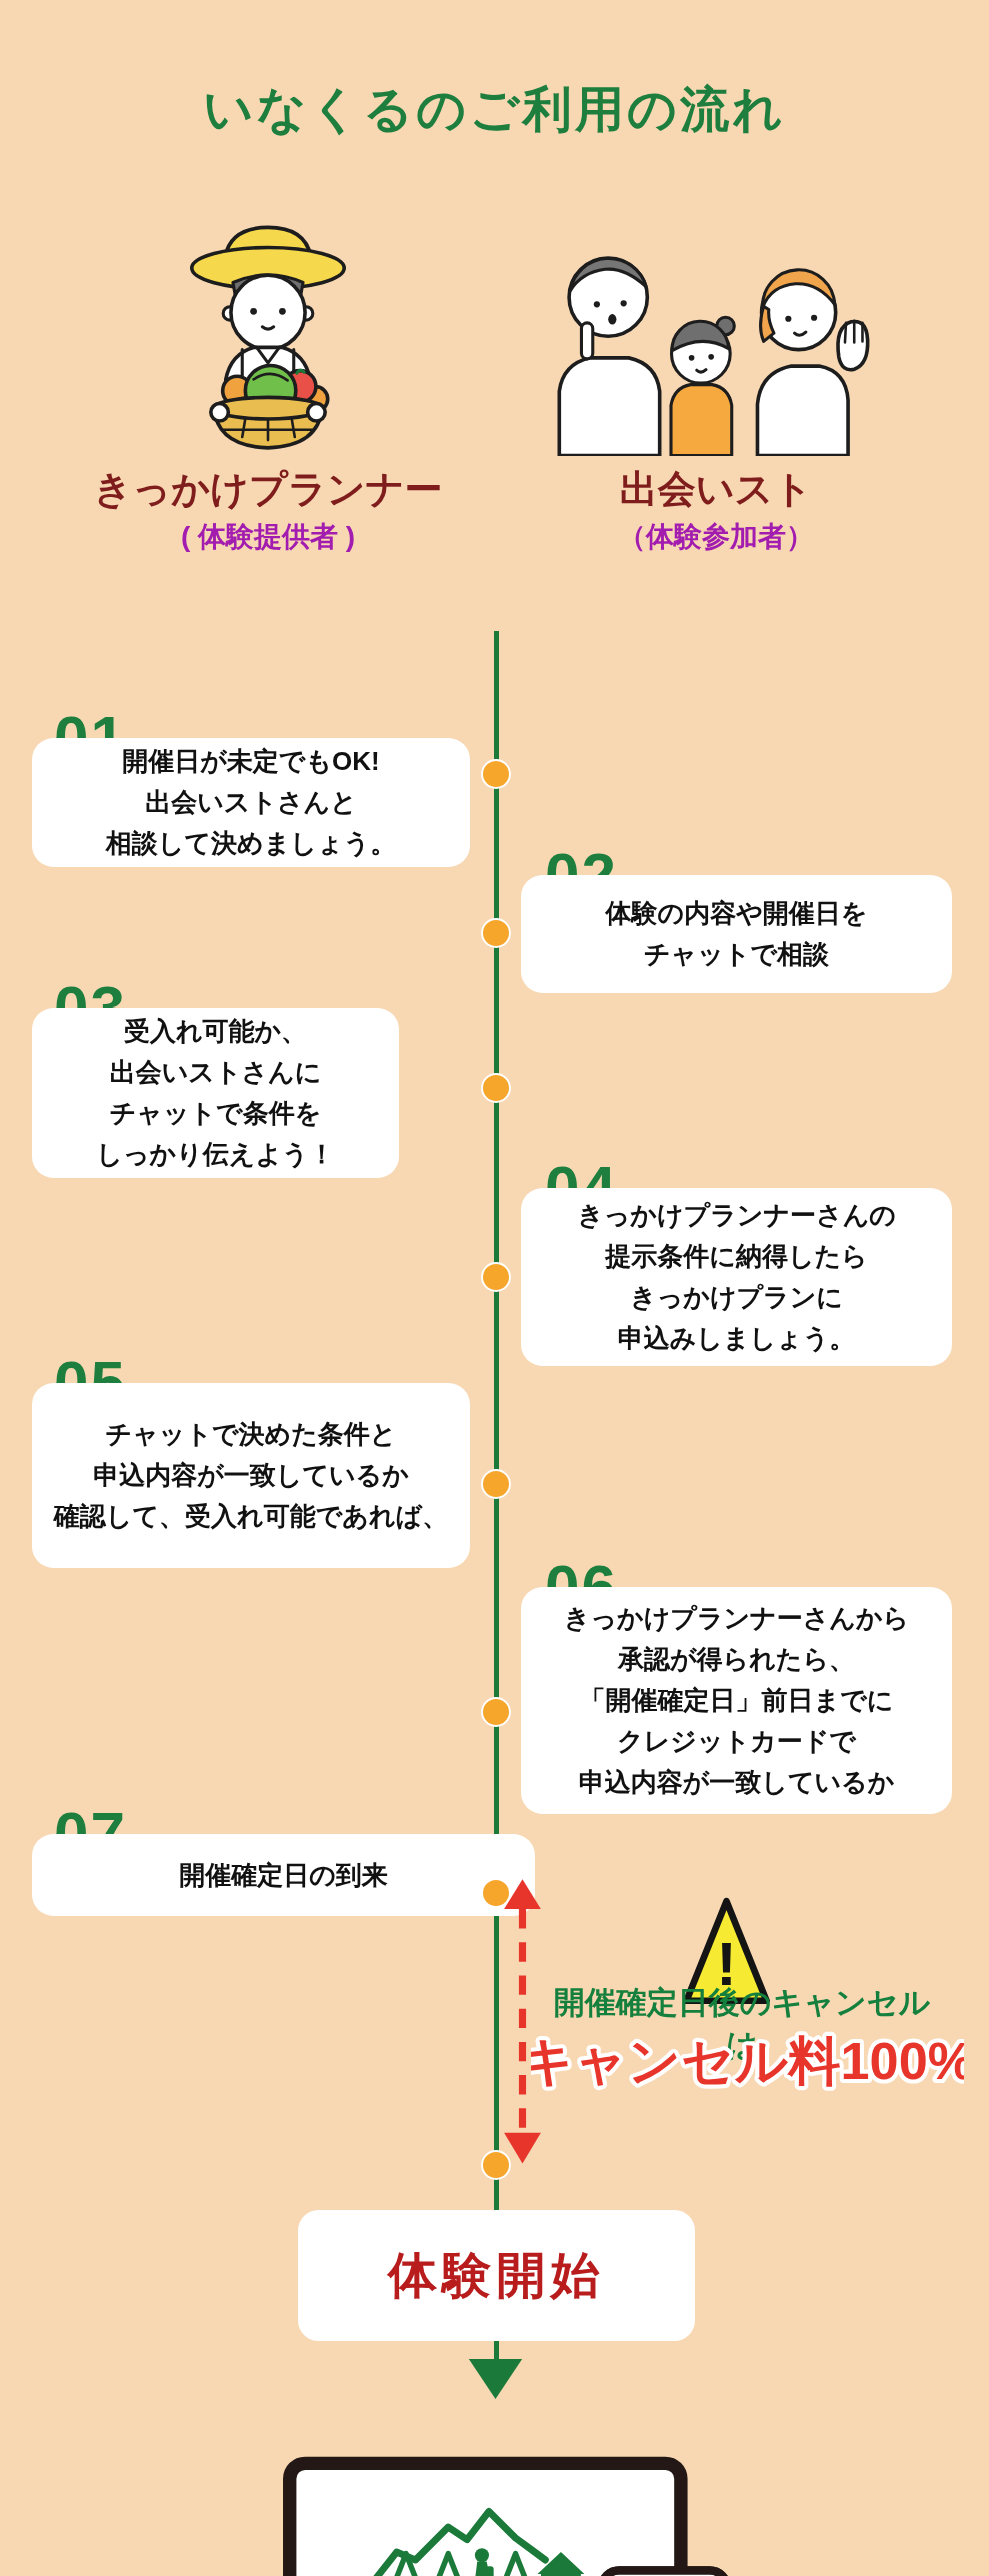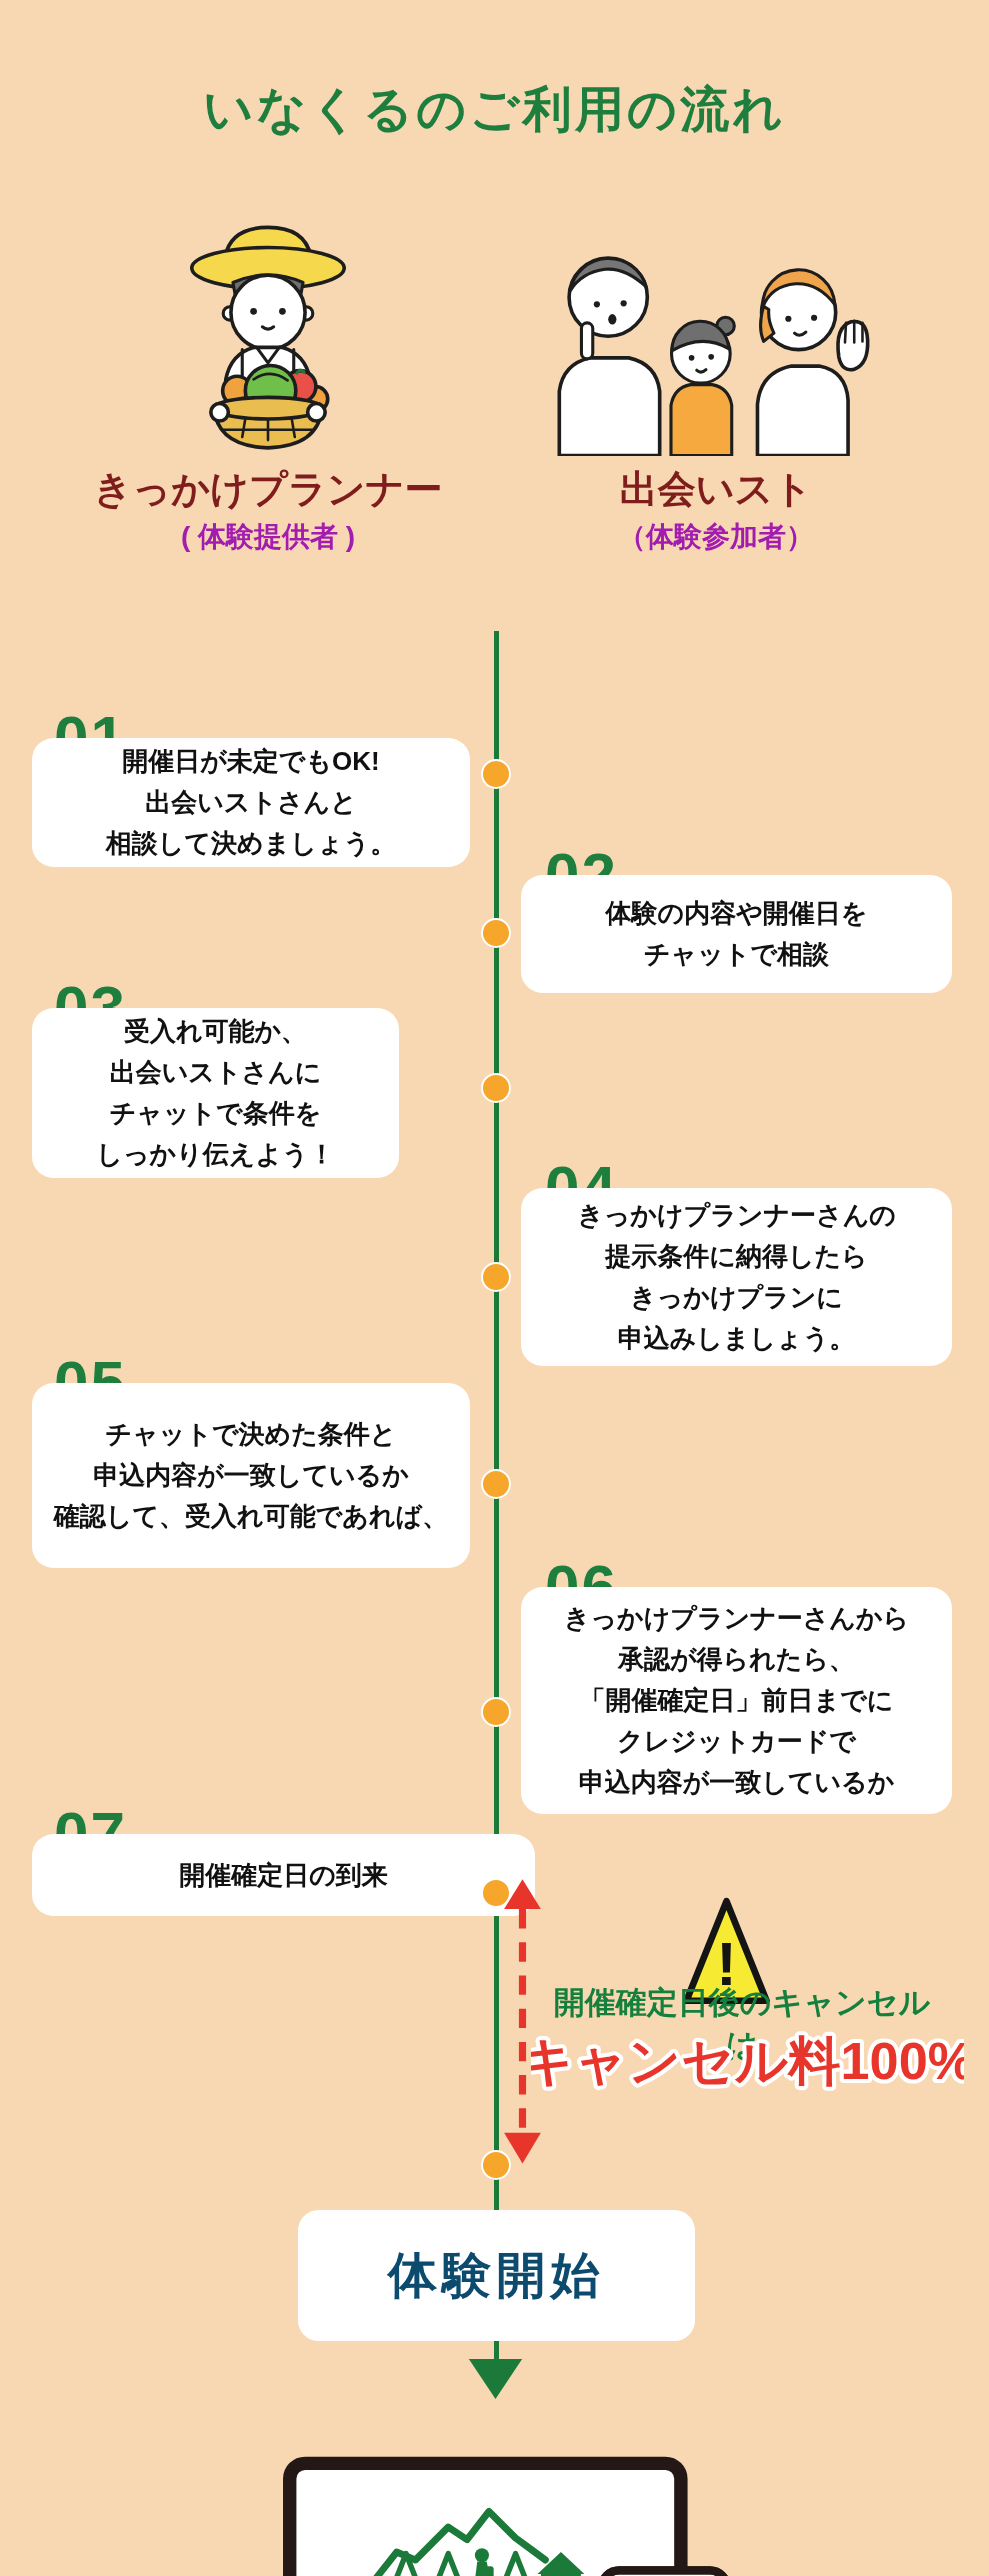--- a/index.html
+++ b/index.html
@@ -12,21 +12,21 @@
   .role-sub{width:392px;text-align:center;font-size:28px;font-weight:bold;color:#a21caf;}
   #tl-line{left:494px;top:631px;width:4.6px;height:1731px;background:#1B7A3A;}
   #tl-line2{left:494px;top:2342px;width:4.6px;height:21.6px;background:#1B7A3A;}
   .dot{width:30px;height:30px;border-radius:50%;background:#F5A62B;border:2.6px solid #ffffff;
        box-sizing:border-box;}
   .card{background:#ffffff;border-radius:21.6px;display:flex;align-items:center;justify-content:center;
         text-align:center;font-size:26px;line-height:41px;font-weight:bold;color:#111111;}
   .num{font-size:62px;line-height:1;font-weight:bold;color:#1E7E3E;letter-spacing:2.1px;}
   #start-box{left:298px;top:2210px;width:397px;height:131px;border-radius:20.6px;background:#ffffff;
              display:flex;align-items:center;justify-content:center;}
-  #start-label{font-size:49px;font-weight:bold;color:#0c4a6e;letter-spacing:5.2px;}
+  #start-label{font-size:49px;font-weight:bold;color:#b91c1c;letter-spacing:5.2px;}
   #warn-text1{left:546px;top:1982px;width:392px;text-align:center;font-size:31px;font-weight:bold;color:#15803d;}
   svg{display:block;}
 </style>
 </head>
 <body>
 
 <div id="stage">
 
   <div class="abs" id="title">いなくるのご利用の流れ</div>
 

